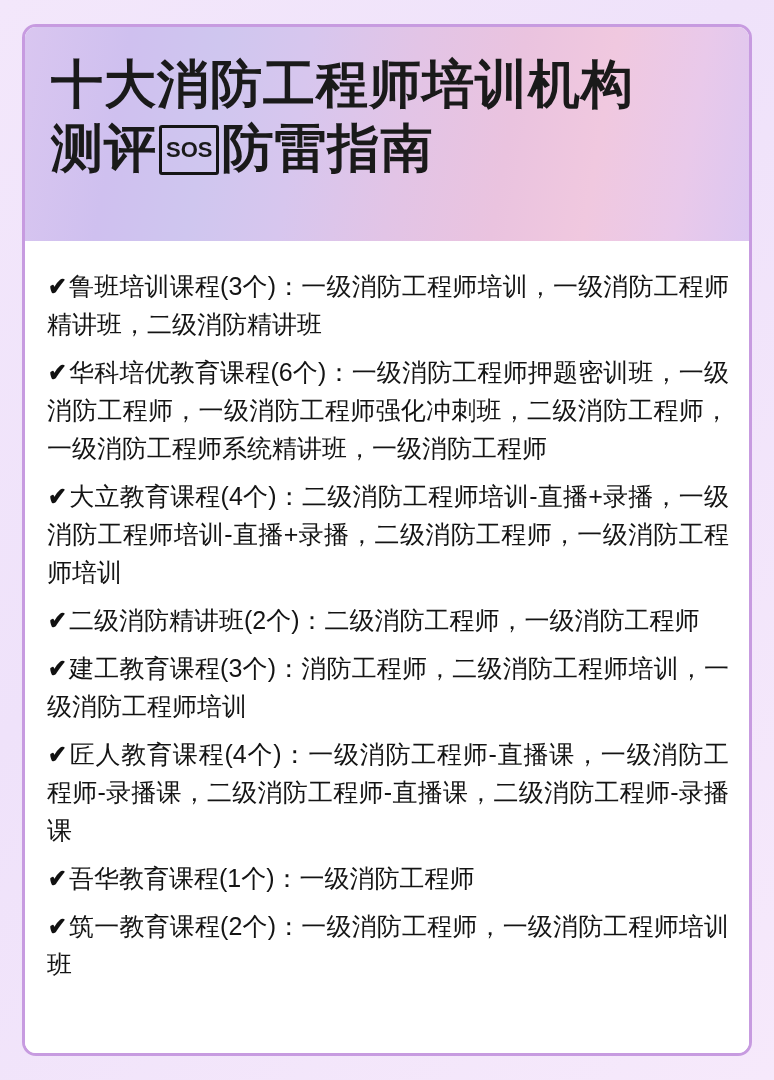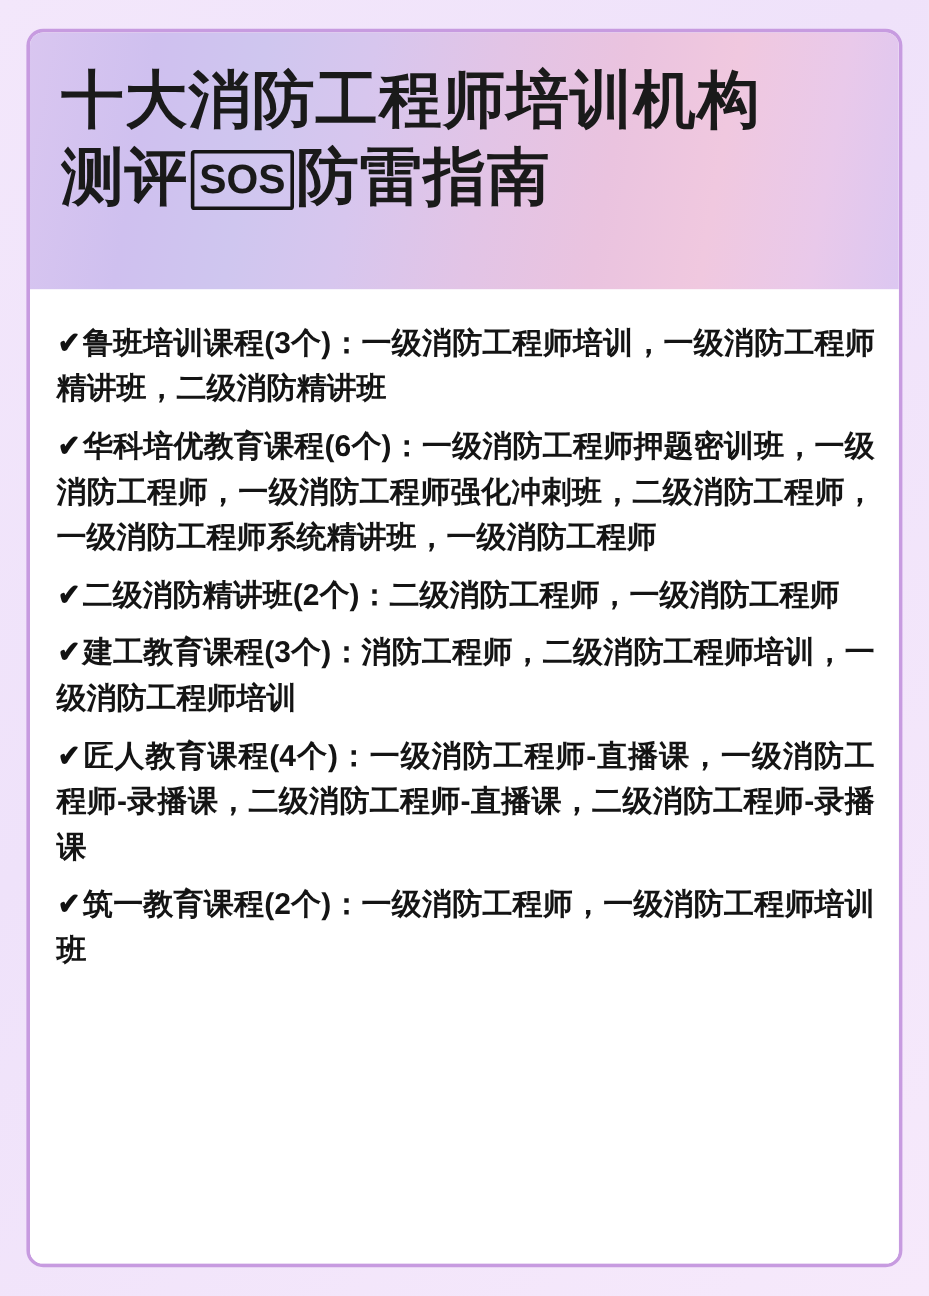--- a/index.html
+++ b/index.html
@@ -70,21 +70,21 @@
   }
   .sos-box {
     display: inline-flex;
     align-items: center;
     justify-content: center;
     border: 3px solid #151515;
     border-radius: 3px;
     height: 44px;
     padding: 0 4px;
     margin: 0 2px;
-    font-size: 34px;
+    font-size: 22px;
     font-weight: bold;
     letter-spacing: 0px;
     font-family: "Liberation Sans", sans-serif;
     position: relative;
     top: 2px;
   }
   .body {
     flex: 1 1 auto;
     padding: 26px 20px 10px 22px;
     box-sizing: border-box;
@@ -101,21 +101,20 @@
   .check {
     display: inline-block;
     font-size: 25px;
     font-weight: bold;
     color: #111;
     transform: scaleX(0.9);
     margin-right: 1px;
   }
   .item-text {
     display: inline;
-    font-weight: bold;
   }
 </style>
 </head>
 <body>
 
 <div class="page">
   <div class="card">
 
     <div class="header">
       <div class="title-line l1">
@@ -131,34 +130,40 @@
     <div class="body">
 
       <div class="item">
         <span class="check">✔</span><span class="item-text">鲁班培训课程(3个)：一级消防工程师培训，一级消防工程师精讲班，二级消防精讲班</span>
       </div>
 
       <div class="item">
         <span class="check">✔</span><span class="item-text">华科培优教育课程(6个)：一级消防工程师押题密训班，一级消防工程师，一级消防工程师强化冲刺班，二级消防工程师，一级消防工程师系统精讲班，一级消防工程师</span>
       </div>
 
+      <div class="item">
+        <span class="check">✔</span><span class="item-text">大立教育课程(4个)：二级消防工程师培训-直播+录播，一级消防工程师培训-直播+录播，二级消防工程师，一级消防工程师培训</span>
+      </div>
 
       <div class="item">
         <span class="check">✔</span><span class="item-text">二级消防精讲班(2个)：二级消防工程师，一级消防工程师</span>
       </div>
 
       <div class="item">
         <span class="check">✔</span><span class="item-text">建工教育课程(3个)：消防工程师，二级消防工程师培训，一级消防工程师培训</span>
       </div>
 
 
       <div class="item">
         <span class="check">✔</span><span class="item-text">匠人教育课程(4个)：一级消防工程师-直播课，一级消防工程师-录播课，二级消防工程师-直播课，二级消防工程师-录播课</span>
       </div>
 
+      <div class="item">
+        <span class="check">✔</span><span class="item-text">吾华教育课程(1个)：一级消防工程师</span>
+      </div>
 
       <div class="item">
         <span class="check">✔</span><span class="item-text">筑一教育课程(2个)：一级消防工程师，一级消防工程师培训班</span>
       </div>
 
     </div>
   </div>
 </div>
 
 </body></html>

